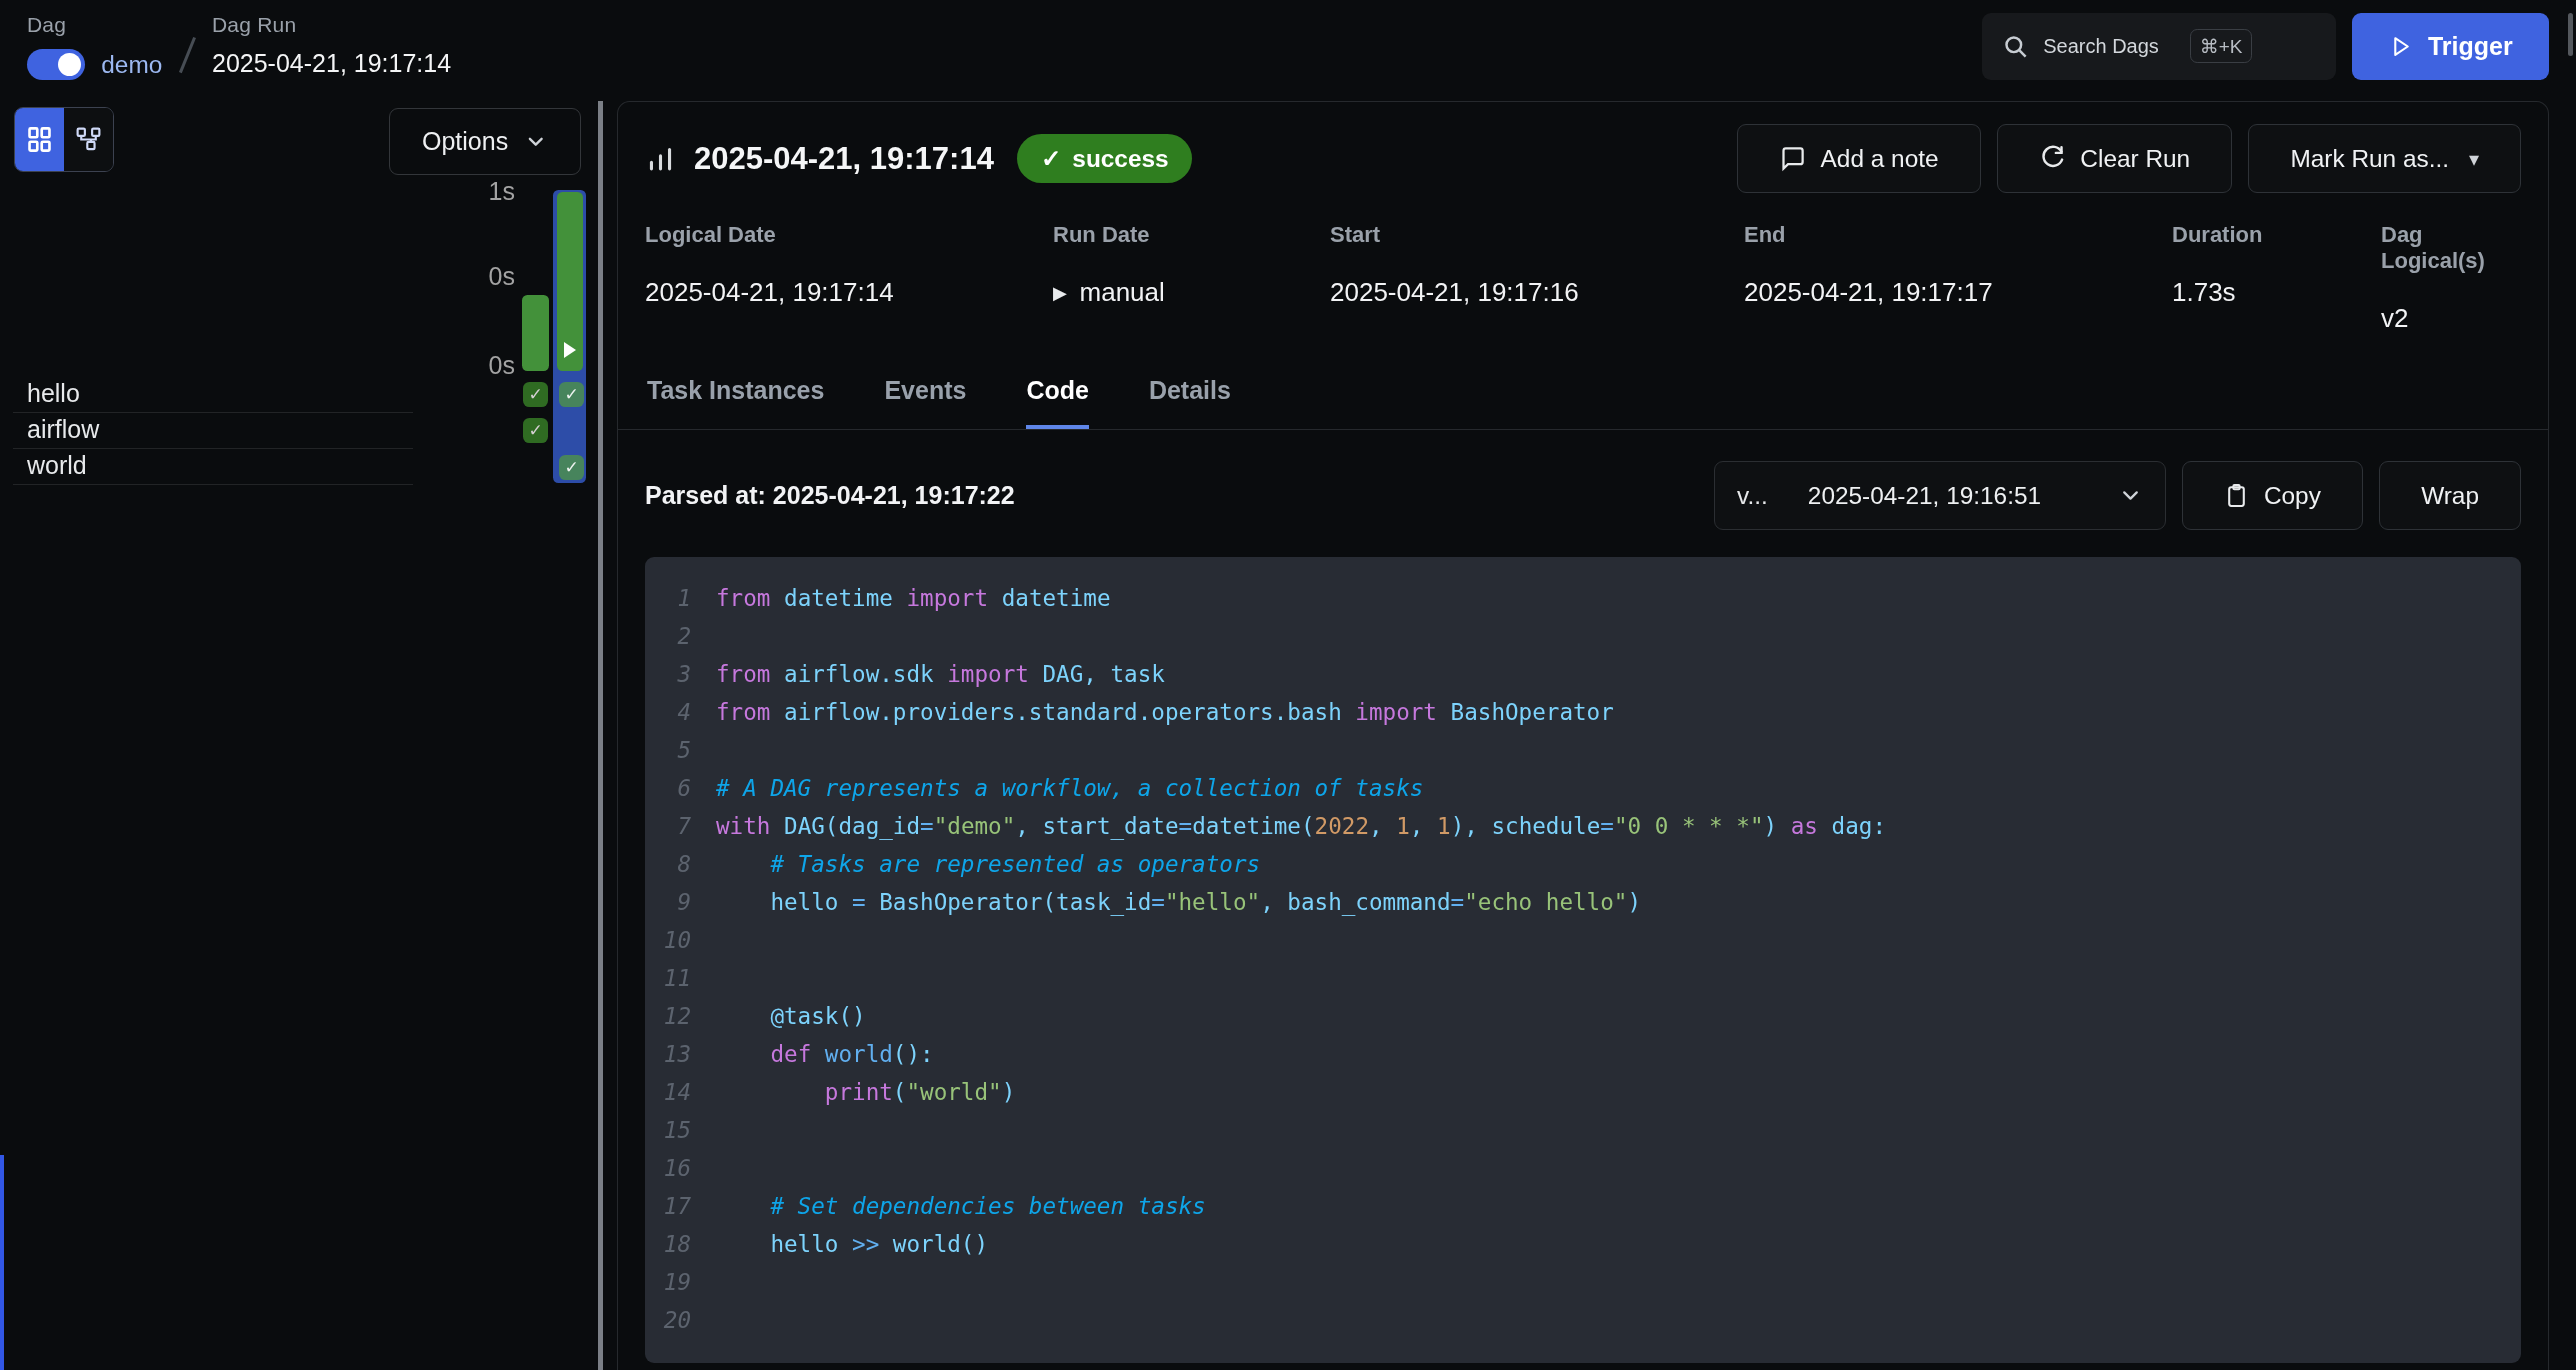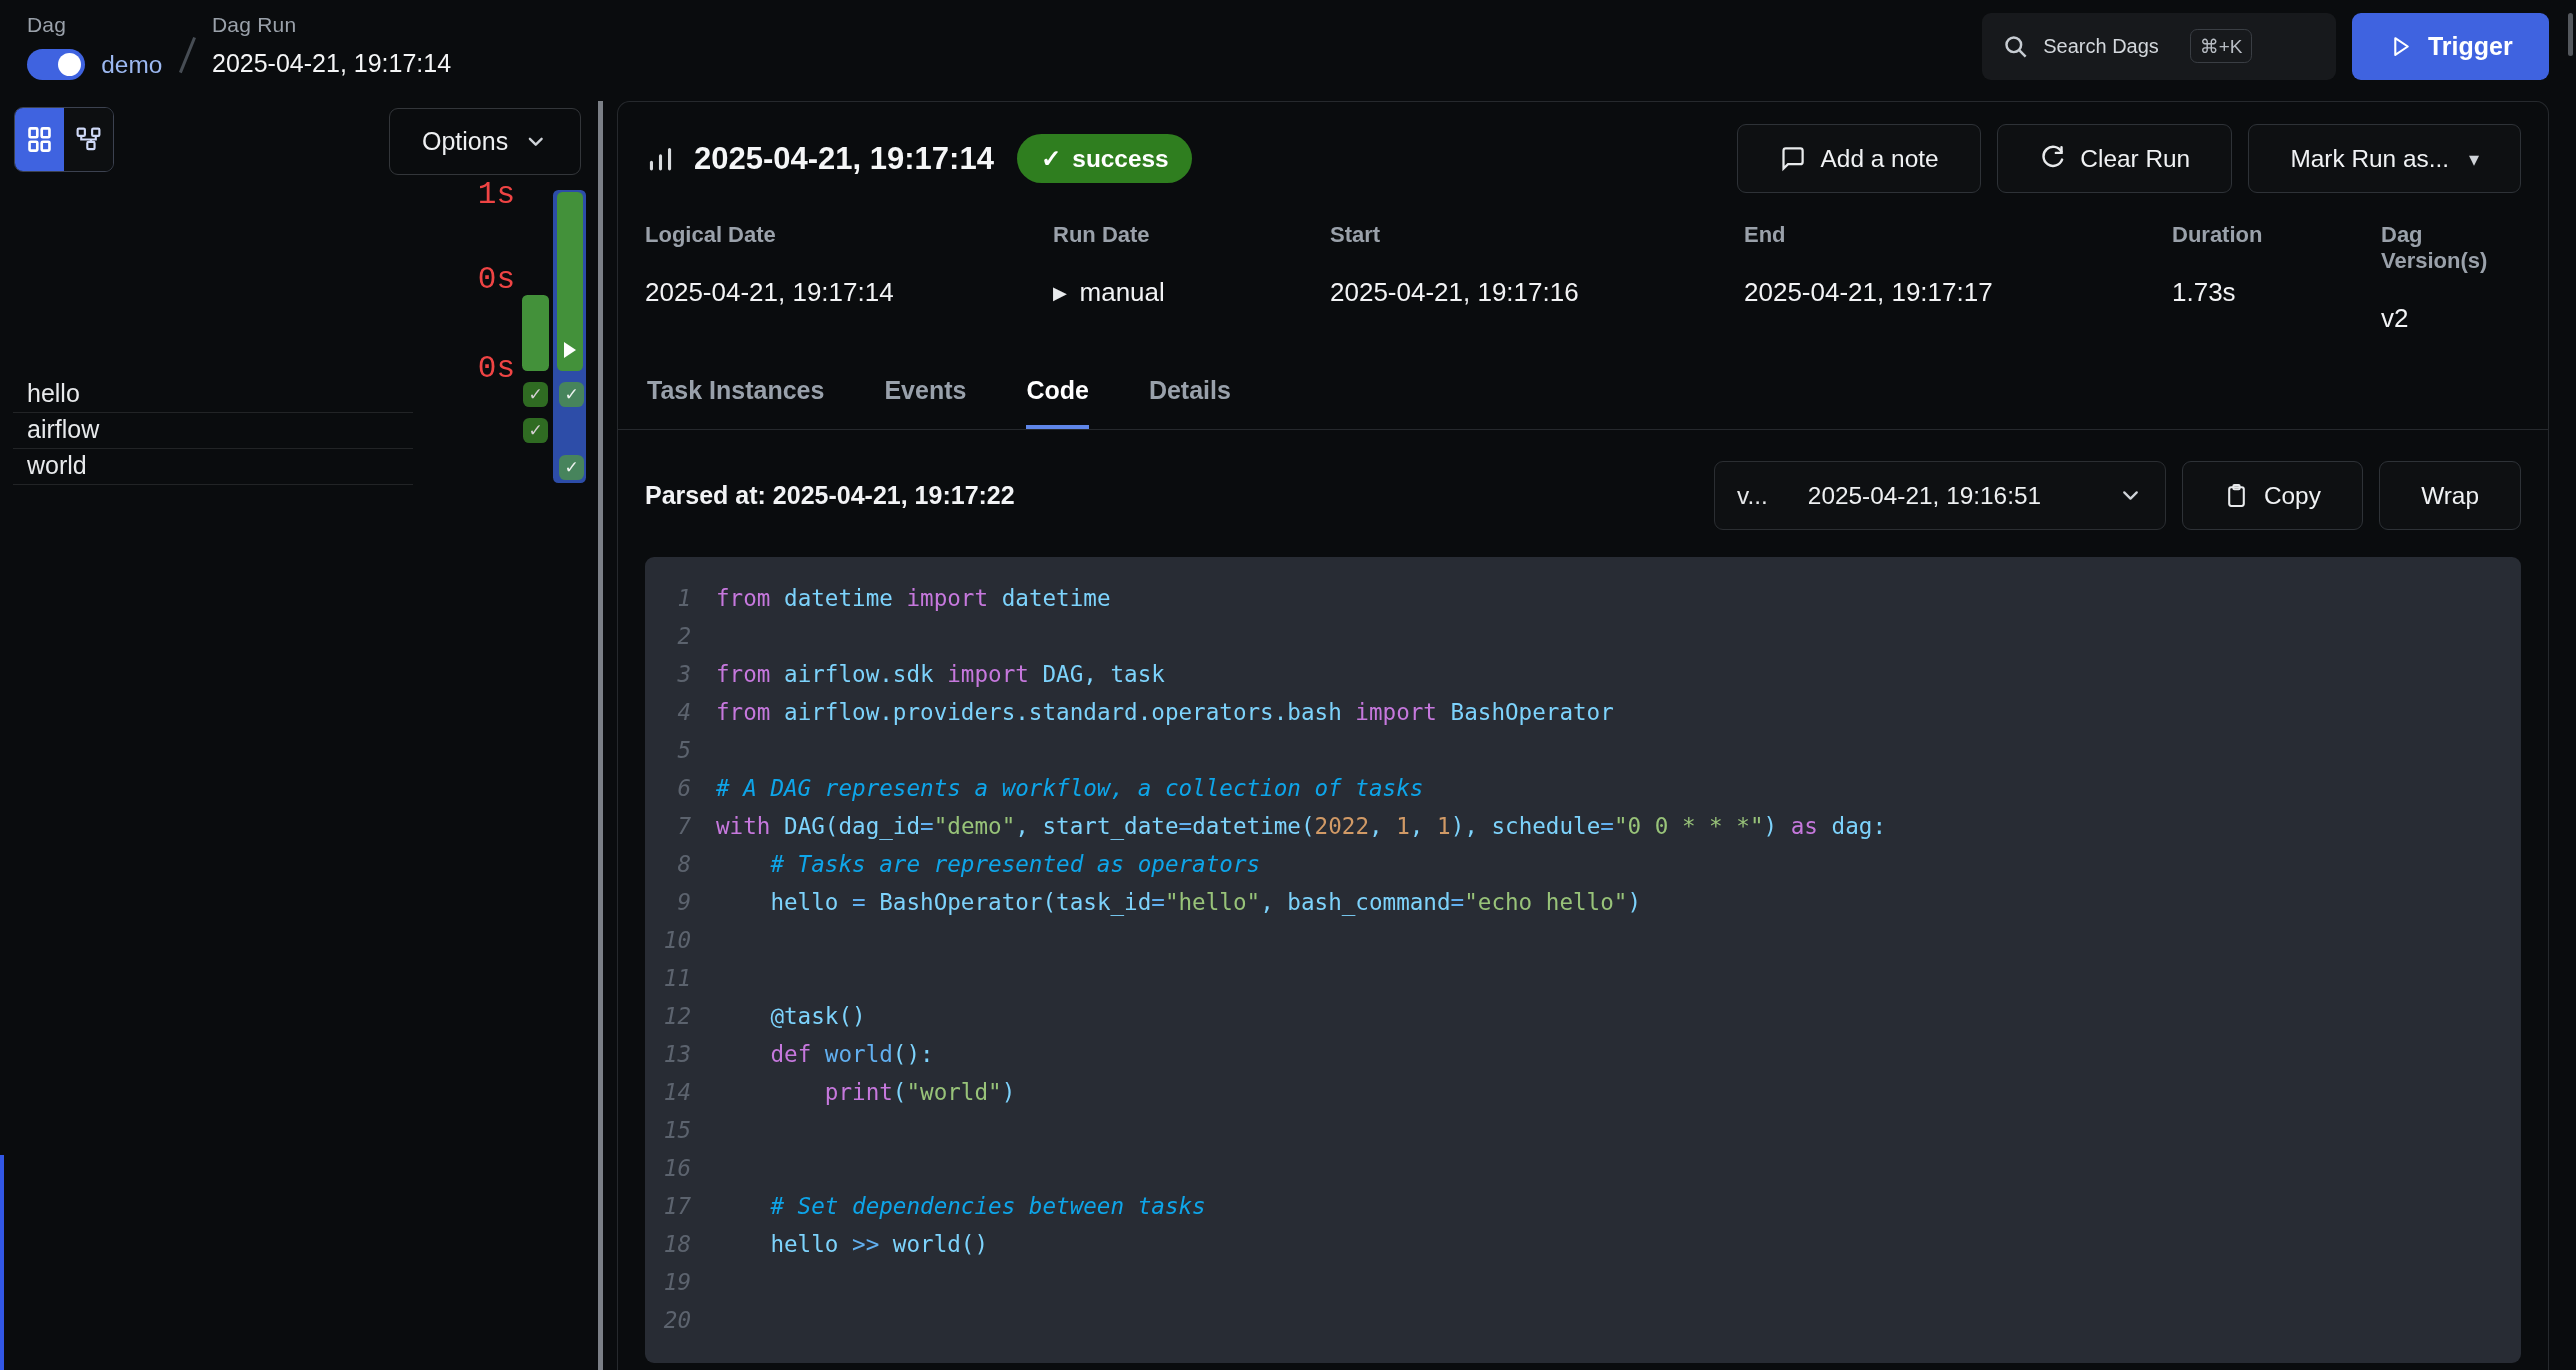--- a/index.html
+++ b/index.html
@@ -26,21 +26,21 @@
   .kbd { border:1.4px solid #3a3e44; border-radius:7.2px; color:#b7bcc3; font-size:19px; padding:4.5px 9px; margin-left:16.3px; }
   .btn-trigger { display:flex; align-items:center; justify-content:center; gap:14.5px; background:#3f63e0; color:#ffffff; border:none; border-radius:9px; height:67px; width:197px; font-size:25px; font-weight:600; cursor:pointer; font-family:inherit; }
   .mini-scrollbar { position:absolute; right:2.7px; top:12.7px; width:5.4px; height:43px; border-radius:2.7px; background:#54585d; }
 
   
   .left-panel { position:absolute; left:0; top:0; width:604px; height:1370px; }
   .view-toggle { position:absolute; left:13.6px; top:107px; display:flex; border:0.9px solid #3c4250; border-radius:9px; overflow:hidden; }
   .view-btn { width:49px; height:63px; display:flex; align-items:center; justify-content:center; background:#0d0f11; cursor:pointer; }
   .view-btn.active { background:#3f63e0; }
   .btn-options { position:absolute; left:389px; top:108px; width:192px; height:67px; display:flex; align-items:center; justify-content:center; gap:16.3px; background:transparent; border:0.9px solid #33363a; border-radius:9px; color:#eef0f2; font-size:25px; font-family:inherit; cursor:pointer; }
-  .axis-tick { position:absolute; width:54px; text-align:right; color:#ef4444; font-size:31px;font-family:Liberation Mono, monospace; }
+  .axis-tick { position:absolute; width:54px; text-align:right; color:#a3a3a3; font-size:25px; }
   .run-col-bg { position:absolute; border-radius:5.4px; background:#2d4da8; }
   .run-bar { position:absolute; border-radius:5.4px; background:#43913a; cursor:pointer; }
   .run-bar .play-tri { position:absolute; left:50%; bottom:12.7px; transform:translateX(-50%); width:0; height:0; border-left:12.7px solid #ffffff; border-top:8.1px solid transparent; border-bottom:8.1px solid transparent; }
   .ti-square { position:absolute; width:25px; height:25px; border-radius:6.3px; display:flex; align-items:center; justify-content:center; font-size:17px; cursor:pointer; }
   .ti-square.dim { background:#2f6b22; color:#d5cfd3; }
   .ti-square.sel { background:#47845c; color:#eef3f0; }
   .task-label { position:absolute; left:27px; color:#e8eaec; font-size:25px; }
   .task-sep { position:absolute; left:12.7px; width:400px; height:0.9px; background:#222426; }
   .splitter { position:absolute; left:598px; top:101px; width:5.4px; height:1269px; background:#7b7f86; cursor:col-resize; }
   .blue-edge { position:absolute; left:0; top:1155px; width:3.6px; height:215px; background:#3257e6; }
@@ -233,21 +233,21 @@
           <span>2025-04-21, 19:17:17</span>
         </div>
       </div>
       <div class="meta-col">
         <div class="meta-label">Duration</div>
         <div class="meta-value">
           <span>1.73s</span>
         </div>
       </div>
       <div class="meta-col">
-        <div class="meta-label">Dag Version(s)</div>
+        <div class="meta-label">Dag Logical(s)</div>
         <div class="meta-value">
           <span>v2</span>
         </div>
       </div>
     </div>
 
   <div class="tab-row" id="tab-row">
       <div class="tab">Task Instances</div>
       <div class="tab">Events</div>
       <div class="tab active">Code</div>

